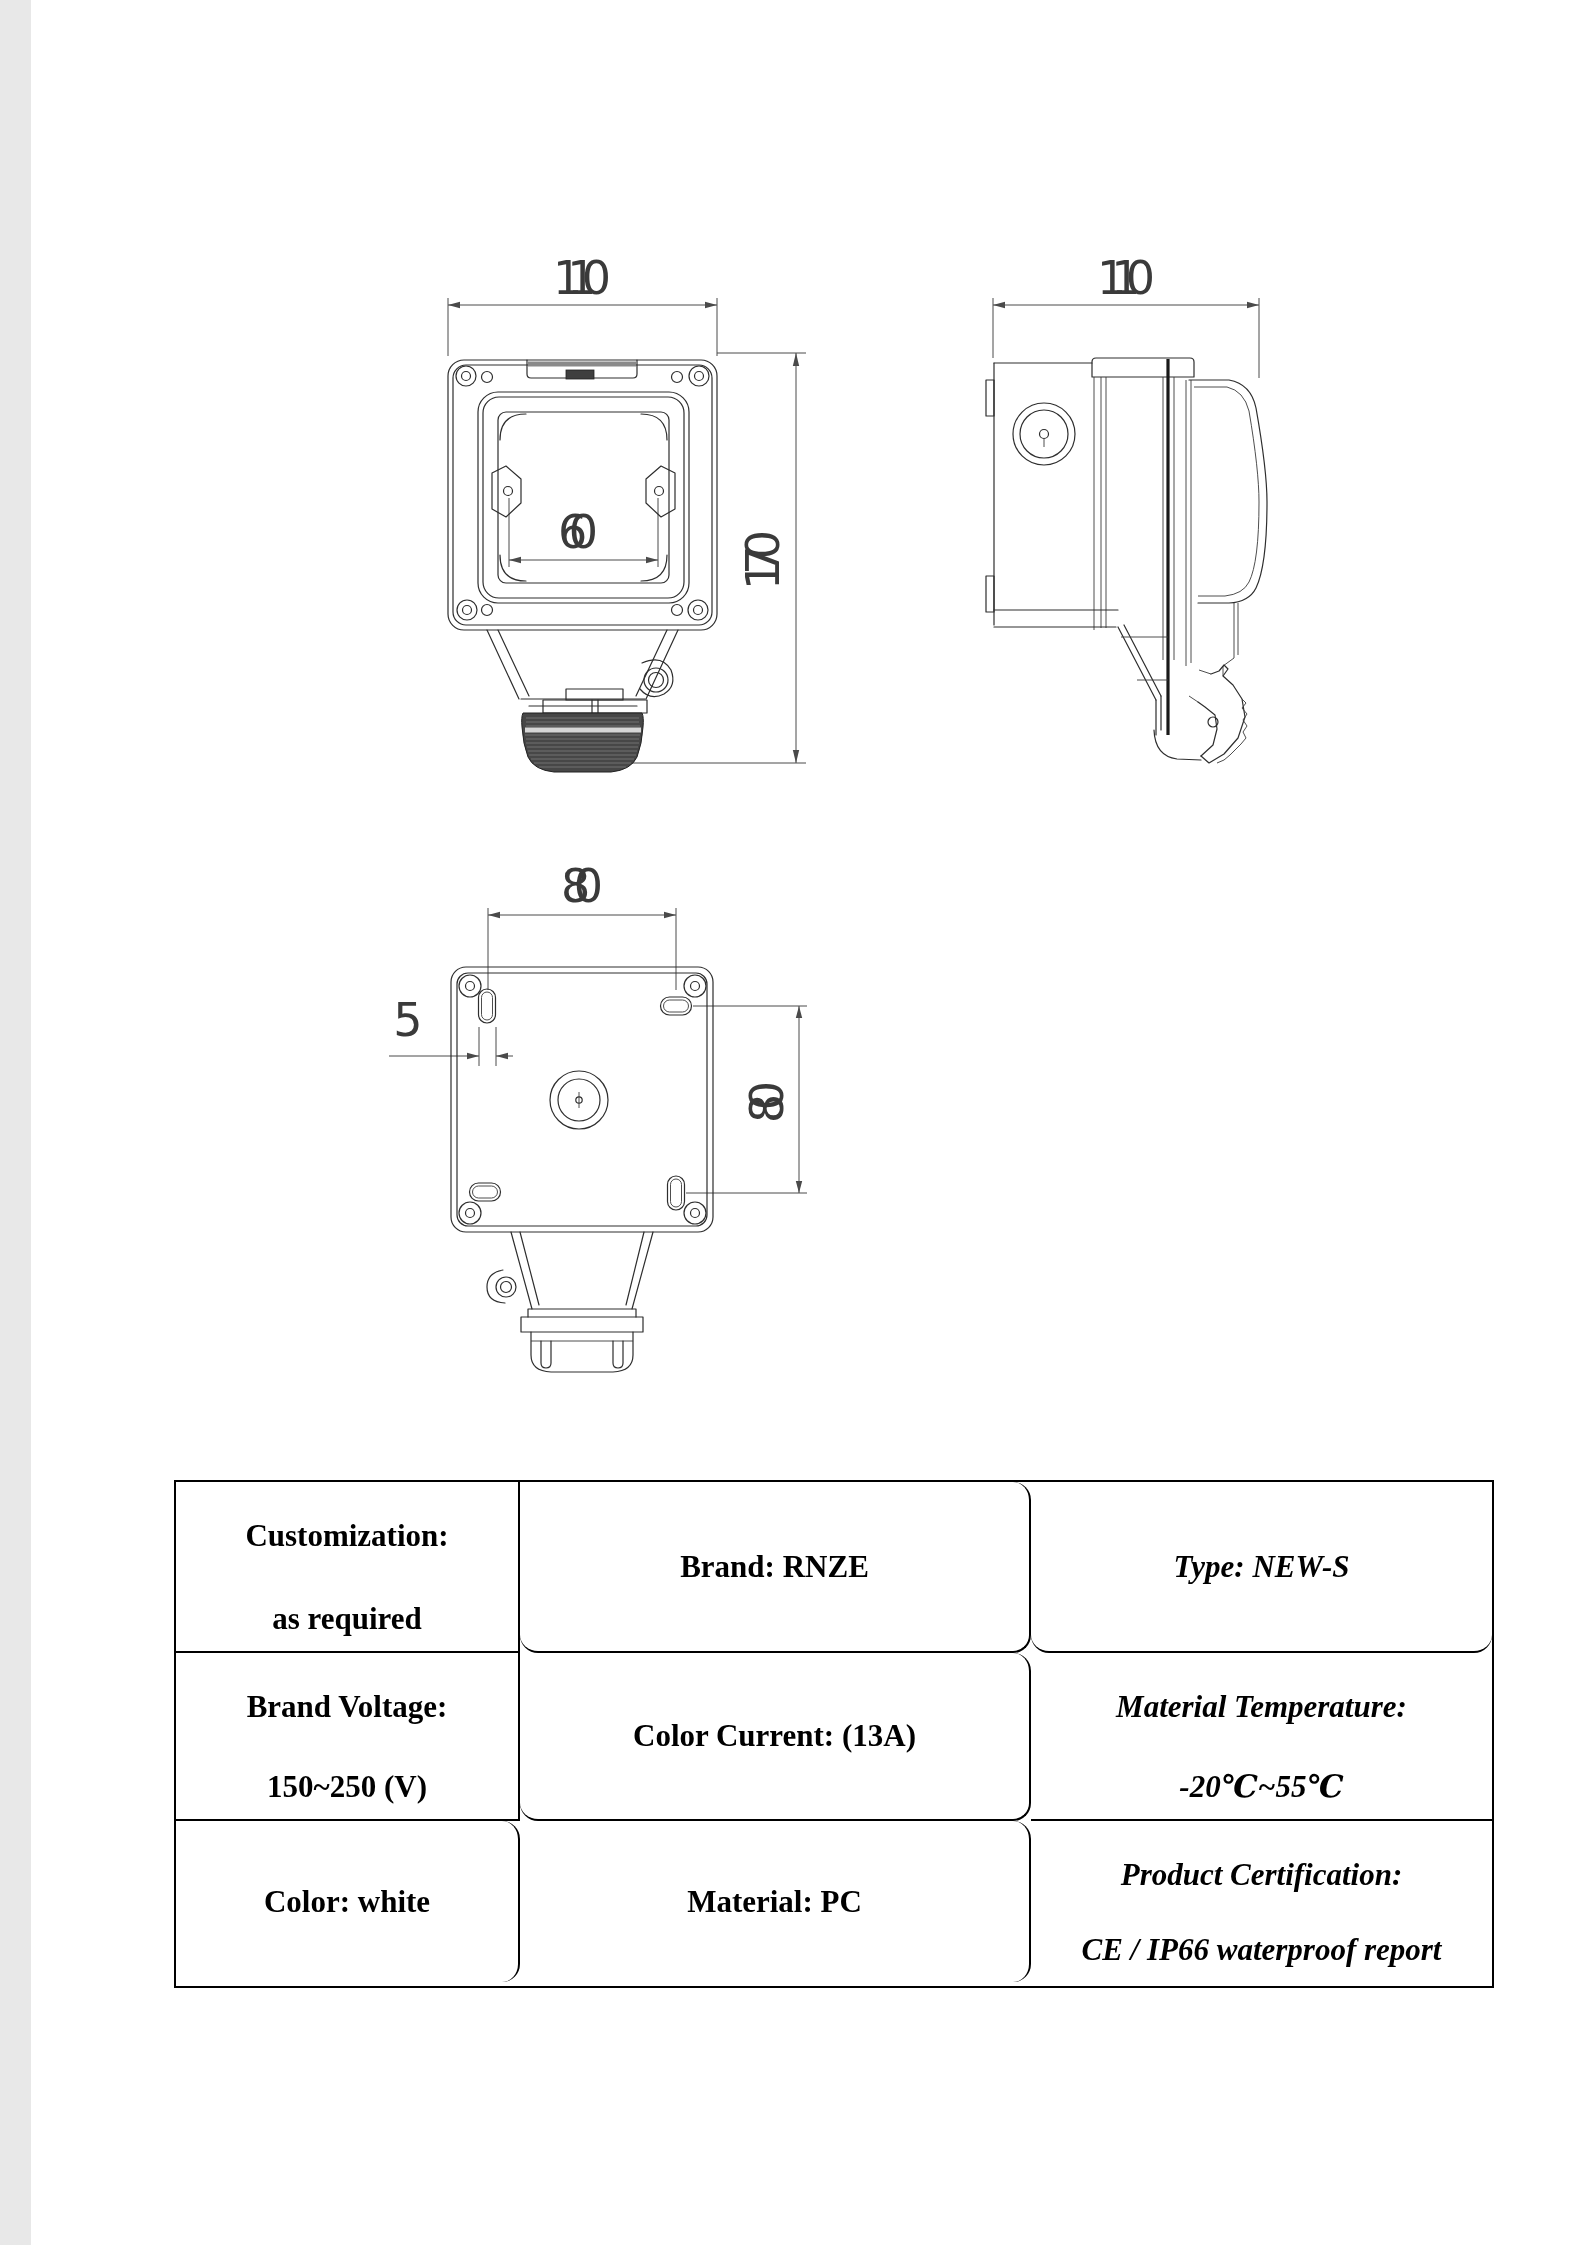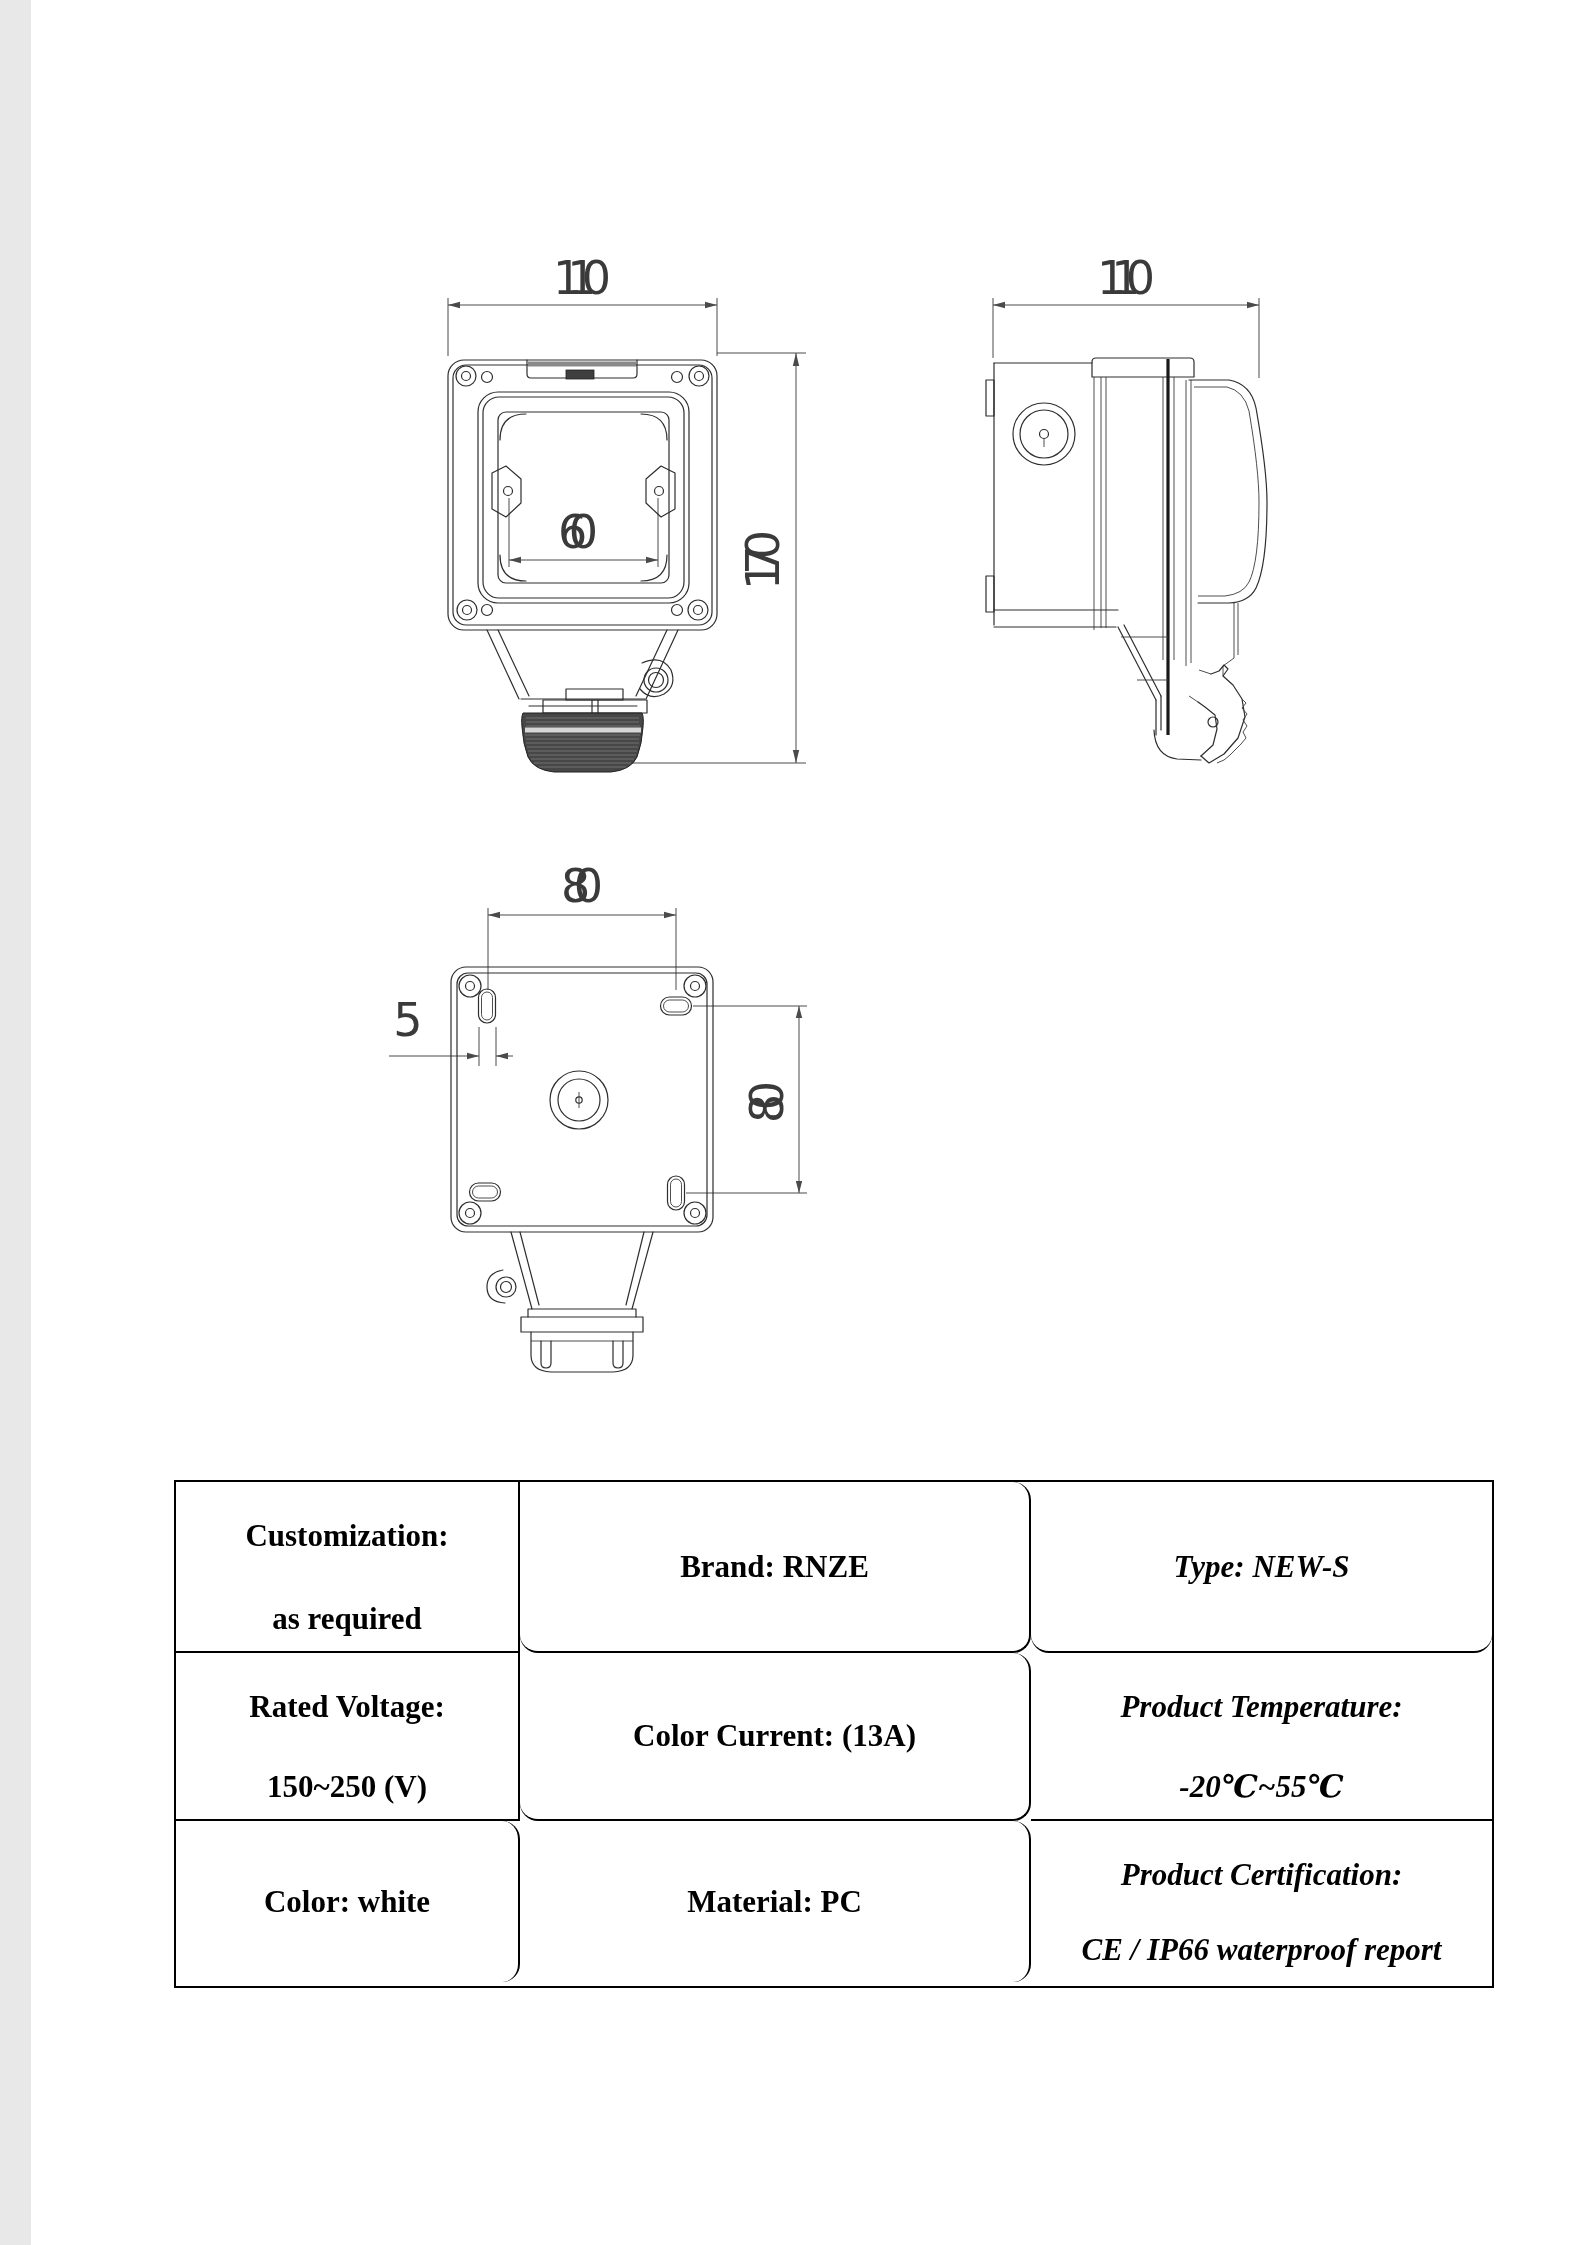--- a/index.html
+++ b/index.html
@@ -248,28 +248,28 @@
       <div class="cl">as required</div>
     </div>
     <div class="cell one r1 c2">
       <div class="cl">Brand: RNZE</div>
     </div>
     <div class="cell one r1 c3">
       <div class="cl">Type: NEW-S</div>
     </div>
 
     <div class="cell two r2 c1">
-      <div class="cl">Rated Voltage:</div>
+      <div class="cl">Brand Voltage:</div>
       <div class="cl">150~250 (V)</div>
     </div>
     <div class="cell one r2 c2">
       <div class="cl">Color Current: (13A)</div>
     </div>
     <div class="cell two r2 c3">
-      <div class="cl">Product Temperature:</div>
+      <div class="cl">Material Temperature:</div>
       <div class="cl">-20℃~55℃</div>
     </div>
 
     <div class="cell one r3 c2">
       <div class="cl">Color: white</div>
     </div>
     <div class="cell one r3 c1">
       <div class="cl">Material: PC</div>
     </div>
     <div class="cell two r3 c3">

